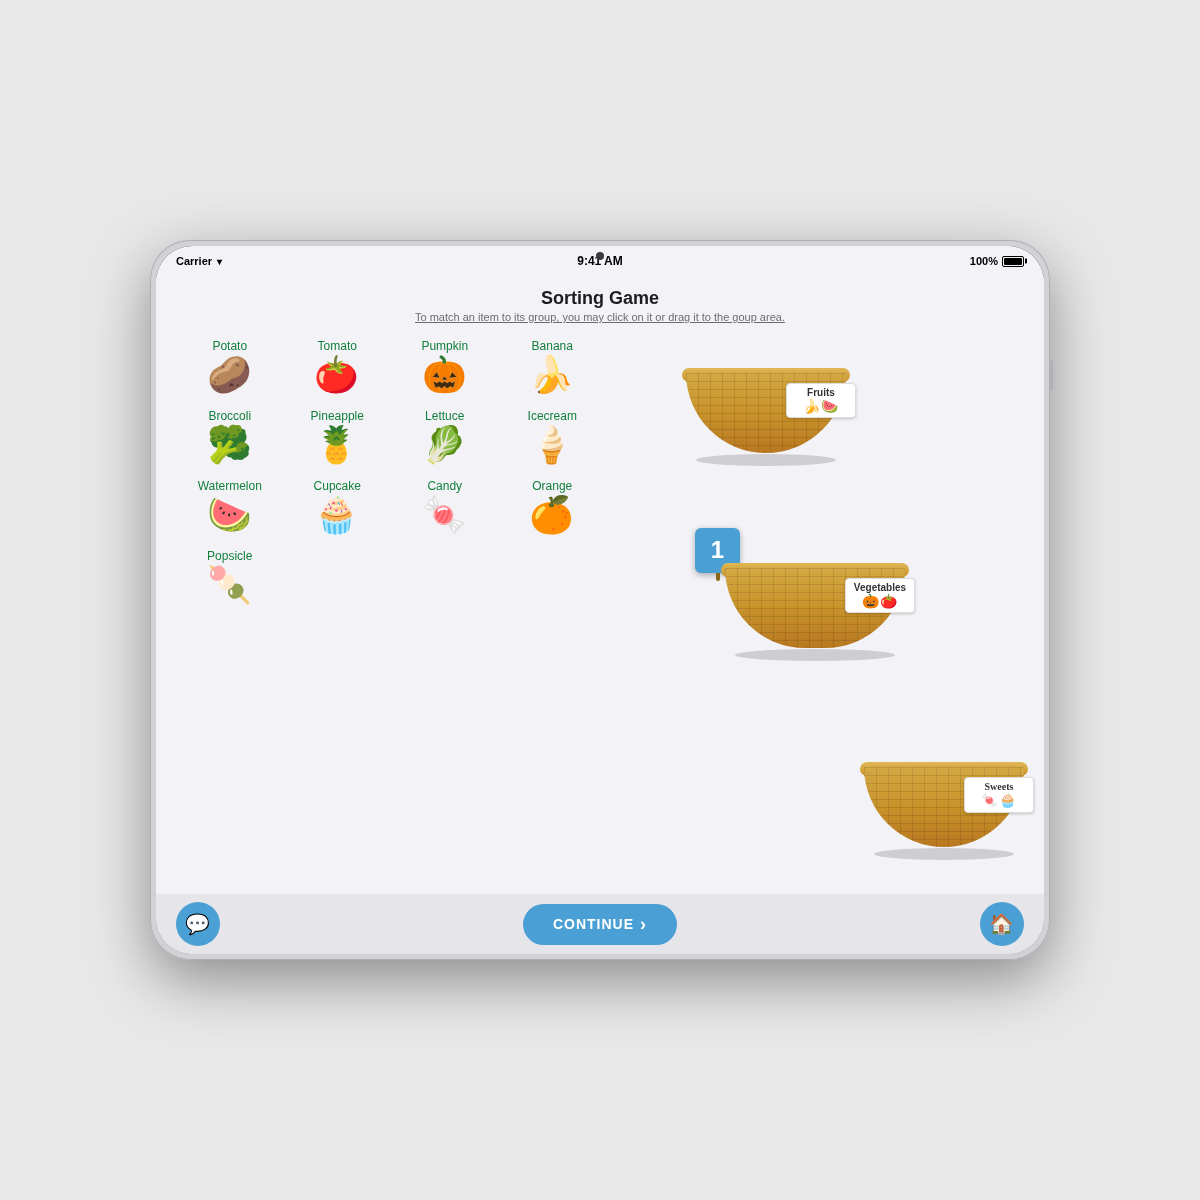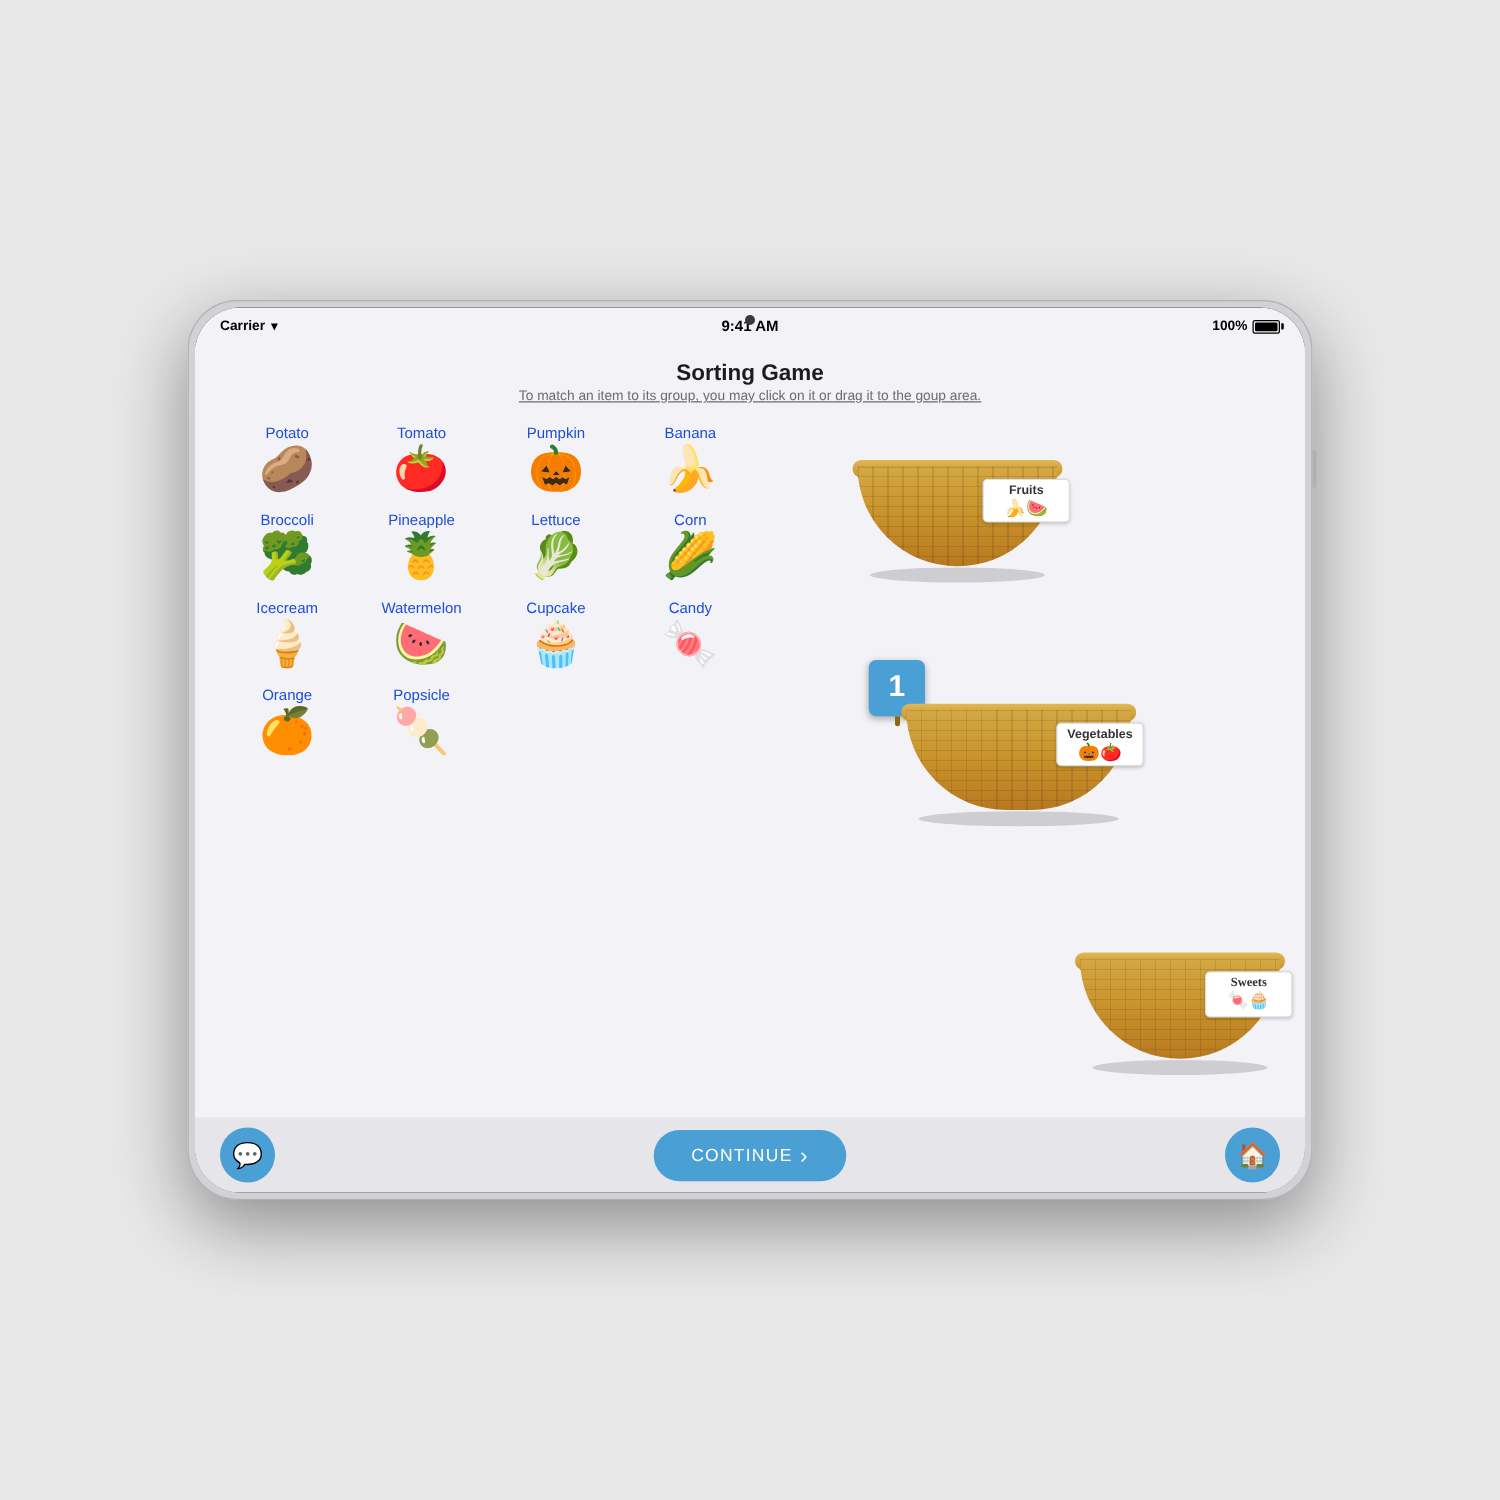--- a/index.html
+++ b/index.html
@@ -124,21 +124,21 @@
     .item-cell {
       display: flex;
       flex-direction: column;
       align-items: center;
       padding: 8px 4px;
       cursor: pointer;
     }
 
     .item-label {
       font-size: 12px;
-      color: #1d4ed8;
+      color: #15803d;
       margin-bottom: 4px;
       text-align: center;
     }
 
     .item-emoji {
       font-size: 36px;
       line-height: 1;
       cursor: grab;
     }
 
@@ -285,21 +285,21 @@
       border: none;
     }
 
     .continue-btn {
       background: #4a9fd4;
       color: white;
       border: none;
       border-radius: 22px;
       padding: 10px 30px;
       font-size: 14px;
-      font-weight: 400;
+      font-weight: 700;
       letter-spacing: 1px;
       cursor: pointer;
       display: flex;
       align-items: center;
       gap: 6px;
     }
 
     .tablet-frame-outer {
       position: relative;
     }
@@ -385,24 +385,20 @@
             <div class="item-cell">
               <span class="item-label">Pineapple</span>
               <span class="item-emoji">🍍</span>
             </div>
             <div class="item-cell">
               <span class="item-label">Lettuce</span>
               <span class="item-emoji">🥬</span>
             </div>
 
             <div class="item-cell">
-              <span class="item-label">Corn</span>
-              <span class="item-emoji">🌽</span>
-            </div>
-            <div class="item-cell">
               <span class="item-label">Icecream</span>
               <span class="item-emoji">🍦</span>
             </div>
             <div class="item-cell">
               <span class="item-label">Watermelon</span>
               <span class="item-emoji">🍉</span>
             </div>
             <div class="item-cell">
               <span class="item-label">Cupcake</span>
               <span class="item-emoji">🧁</span>

